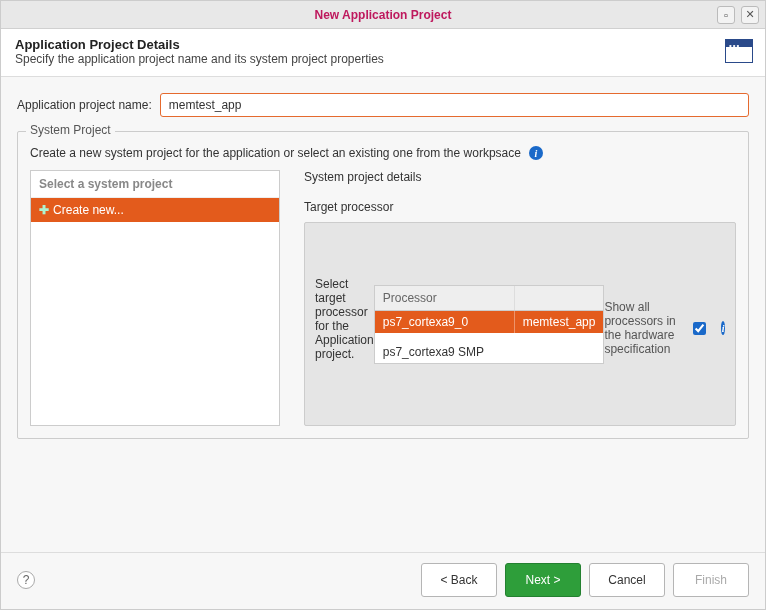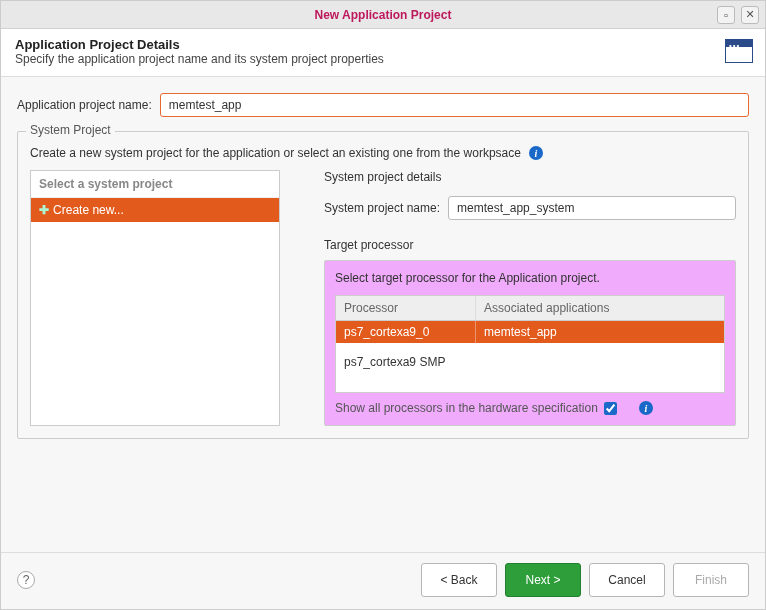--- a/index.html
+++ b/index.html
@@ -152,21 +152,21 @@
     align-items: center;
     justify-content: center;
     font-size: 10px;
     font-style: italic;
     font-weight: bold;
     font-family: Georgia, serif;
   }
 
   .group-body {
     display: flex;
-    gap: 12px;
+    gap: 24px;
     flex: 1;
     min-height: 0;
   }
 
   .listbox {
     width: 250px;
     border: 1px solid #ccc;
     background: #fff;
     display: flex;
     flex-direction: column;
@@ -195,44 +195,44 @@
     font-weight: bold;
     font-size: 12px;
   }
   .list-item.selected .plus-icon { color: #aef3d1; }
 
   .details {
     flex: 1;
     display: flex;
     flex-direction: column;
     min-width: 0;
-    margin-left: 32px;
   }
   .details-section-title {
     font-size: 12px;
     color: #333;
     margin-bottom: 12px;
   }
   .details .field-row input[type="text"] {
     border: 1px solid #bbb;
   }
   .target-heading {
     font-size: 12px;
     color: #333;
     margin-top: 4px;
     margin-bottom: 8px;
   }
   .target-box {
     border: 1px solid #ccc;
-    background: #f0abfc;
+    background: #e5e5e5;
     padding: 10px;
     flex: 1;
     display: flex;
-    flex-direction: column;
+    flex-direction: row;
     border-radius: 2px;
+    align-items: center;
   }
   .target-desc {
     font-size: 12px;
     color: #333;
     margin-bottom: 10px;
   }
   .table {
     border: 1px solid #ccc;
     background: #fff;
     flex: 1;
@@ -365,34 +365,29 @@
           <div class="listbox-header">Select a system project</div>
           <div class="list-item selected">
             <span class="plus-icon">✚</span>
             <span>Create new...</span>
           </div>
         </div>
 
         <div class="details">
           <div class="details-section-title">System project details</div>
 
-          <div class="field-row">
-            <label>System project name:</label>
-            <input type="text" value="memtest_app_system" style="">
-          </div>
 
           <div class="target-heading">Target processor</div>
 
           <div class="target-box">
             <div class="target-desc">Select target processor for the Application project.</div>
 
             <div class="table">
               <div class="table-header">
                 <div class="th col1">Processor</div>
-                <div class="th col2">Associated applications</div>
               </div>
               <div class="table-body">
                 <div class="table-row selected">
                   <div class="td col1">ps7_cortexa9_0</div>
                   <div class="td col2">memtest_app</div>
                 </div>
                 <div class="table-row">
                   <div class="td col2"></div>
                 </div>
                 <div class="table-row">

